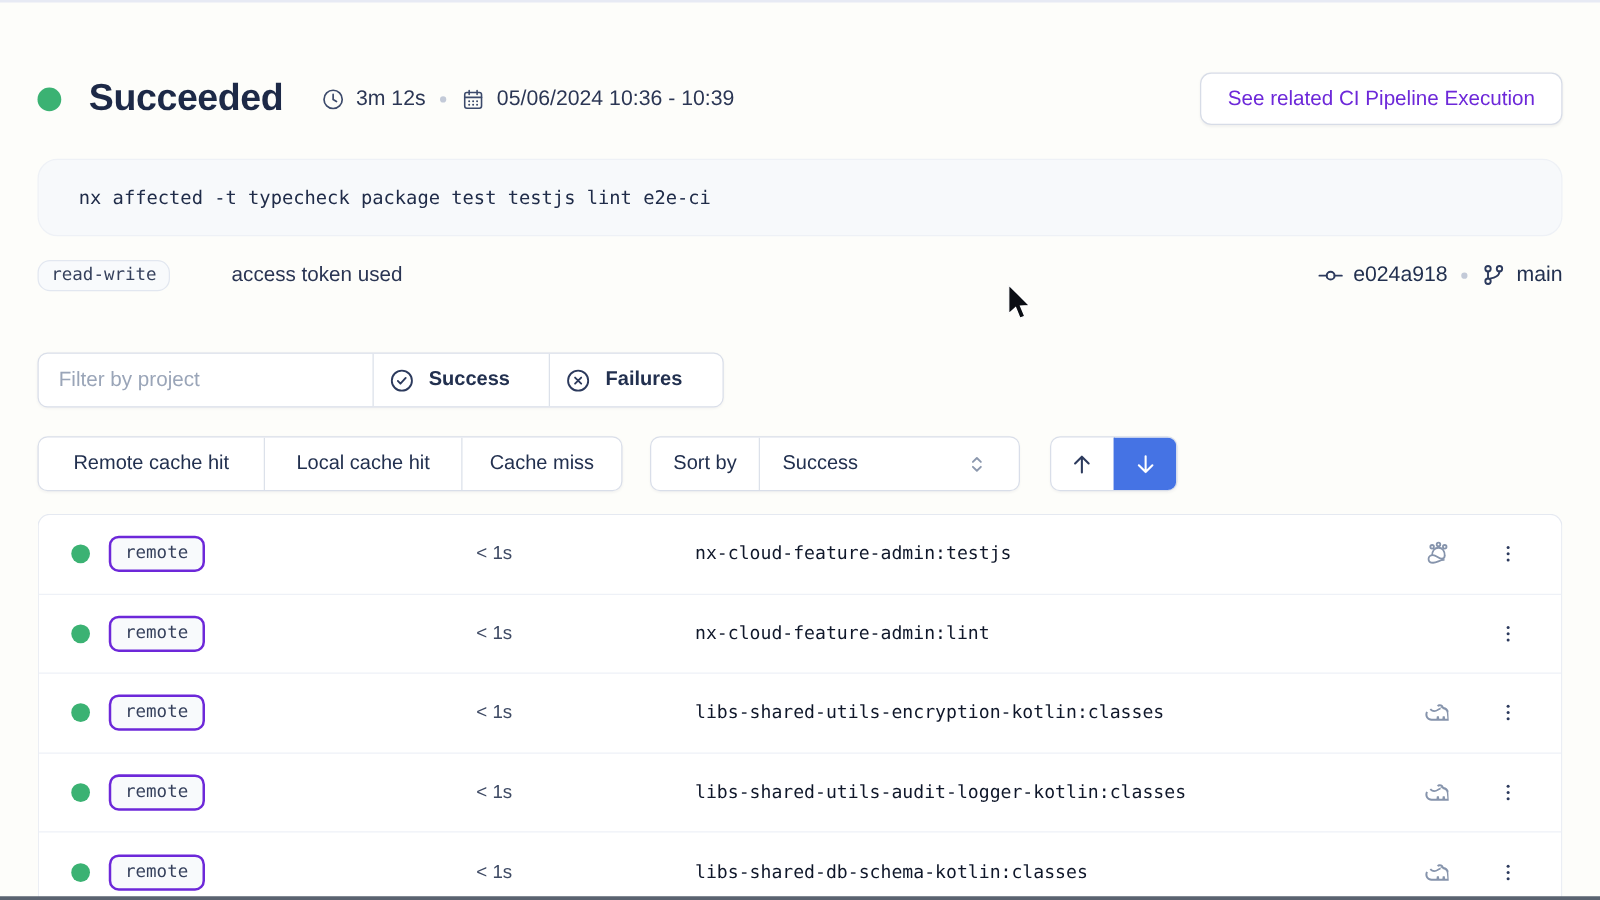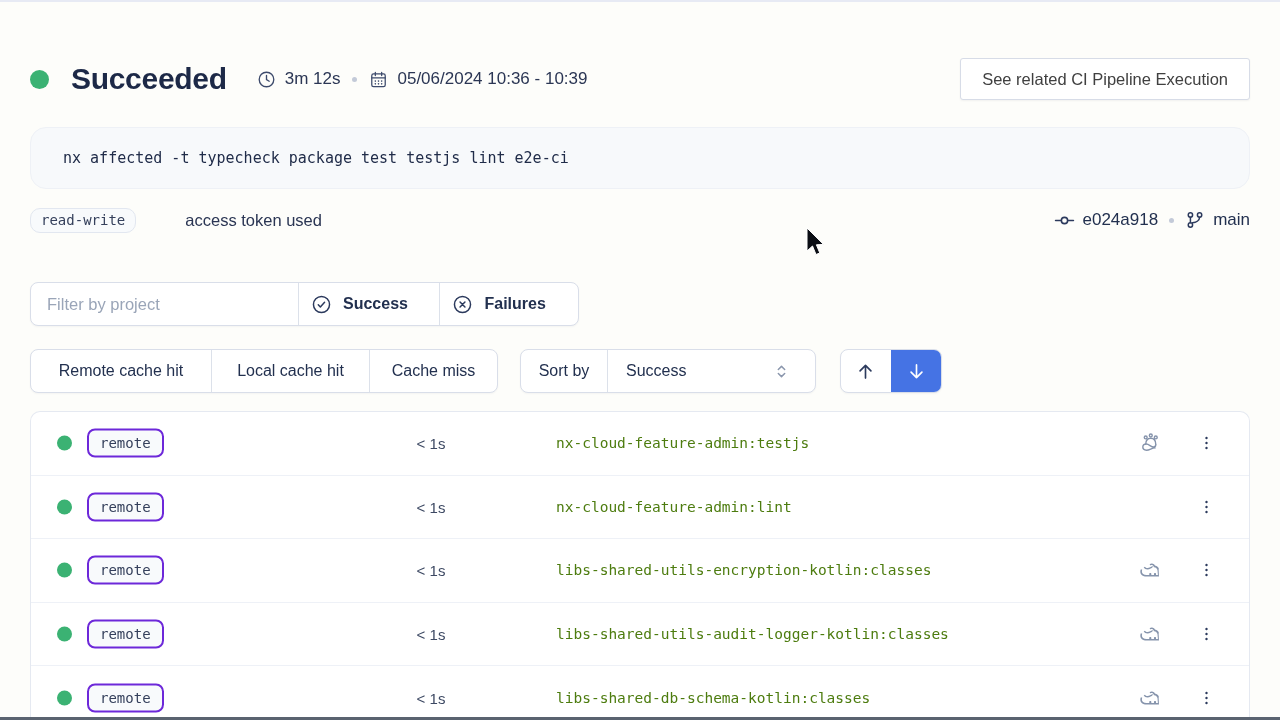--- a/index.html
+++ b/index.html
@@ -16,21 +16,21 @@
 
   
   .header { display:flex; align-items:center; height:44px; }
   .status-dot { width:19px; height:19px; border-radius:50%; margin-right:22px; flex:none; }
   .page-title { font-size:30px; font-weight:700; color:#1d2947; letter-spacing:-.3px; }
   .header-meta { display:flex; align-items:center; margin-left:30px; gap:9px; font-size:17px; color:#2b3654; }
   .header-meta svg { display:block; color:#3c4a6b; }
   .sep-dot { width:5px; height:5px; border-radius:50%; background:#c3cad8; margin:0 3px; }
   .related-btn {
     margin-left:auto; height:42px; padding:0 21px; background:#fff;
-    border:1px solid #d7dce7; border-radius:3px; font-size:16.5px; color:#404040;
+    border:1px solid #d7dce7; border-radius:9px; font-size:16.5px; color:#6d28d9;
     font-family:inherit; cursor:pointer; box-shadow:0 1px 2px rgba(16,24,40,.05);
   }
 
   
   .command-block {
     margin-top:26px; height:62px; display:flex; align-items:center;
     background:#f7f9fb; border:1px solid #eef1f6; border-radius:16px; padding:0 32px;
   }
   .command-text { font-family:"DejaVu Sans Mono", monospace; font-size:15px; color:#202c49; }
 
@@ -83,25 +83,25 @@
   .task-row { position:relative; height:63.5px; border-bottom:1px solid #eef1f7; }
   .task-row:last-child { border-bottom:none; }
   .row-dot { position:absolute; left:26px; top:50%; transform:translateY(-50%); width:15px; height:15px; border-radius:50%; }
   .row-badge {
     position:absolute; left:56px; top:50%; transform:translateY(-50%);
     font-family:"DejaVu Sans Mono", monospace; font-size:14px; color:#35405c;
     background:#f8fafc; border:2px solid #6d28d9; border-radius:8px; padding:4px 11px 5px;
   }
   .row-duration {
     position:absolute; left:350px; width:100px; top:50%; transform:translateY(-50%);
-    text-align:center; font-size:15px; color:#3d4963;
+    text-align:left; font-size:15px; color:#3d4963;
   }
   .row-name {
     position:absolute; left:525px; top:50%; transform:translateY(-50%);
-    font-family:"DejaVu Sans Mono", monospace; font-size:14.5px; color:#4d7c0f;
+    font-family:"DejaVu Sans Mono", monospace; font-size:14.5px; color:#0f172a;
   }
   .row-tool { position:absolute; left:1105px; width:28px; top:50%; transform:translateY(-50%); color:#8694ac; display:flex; justify-content:center; }
   .row-kebab { position:absolute; left:1166px; width:18px; top:50%; transform:translateY(-50%); display:flex; justify-content:center; color:#2c3a5d; cursor:pointer; }
 
   
   .cursor { position:absolute; left:805px; top:227px; z-index:20; pointer-events:none; }
 </style>
 </head>
 <body>
 

